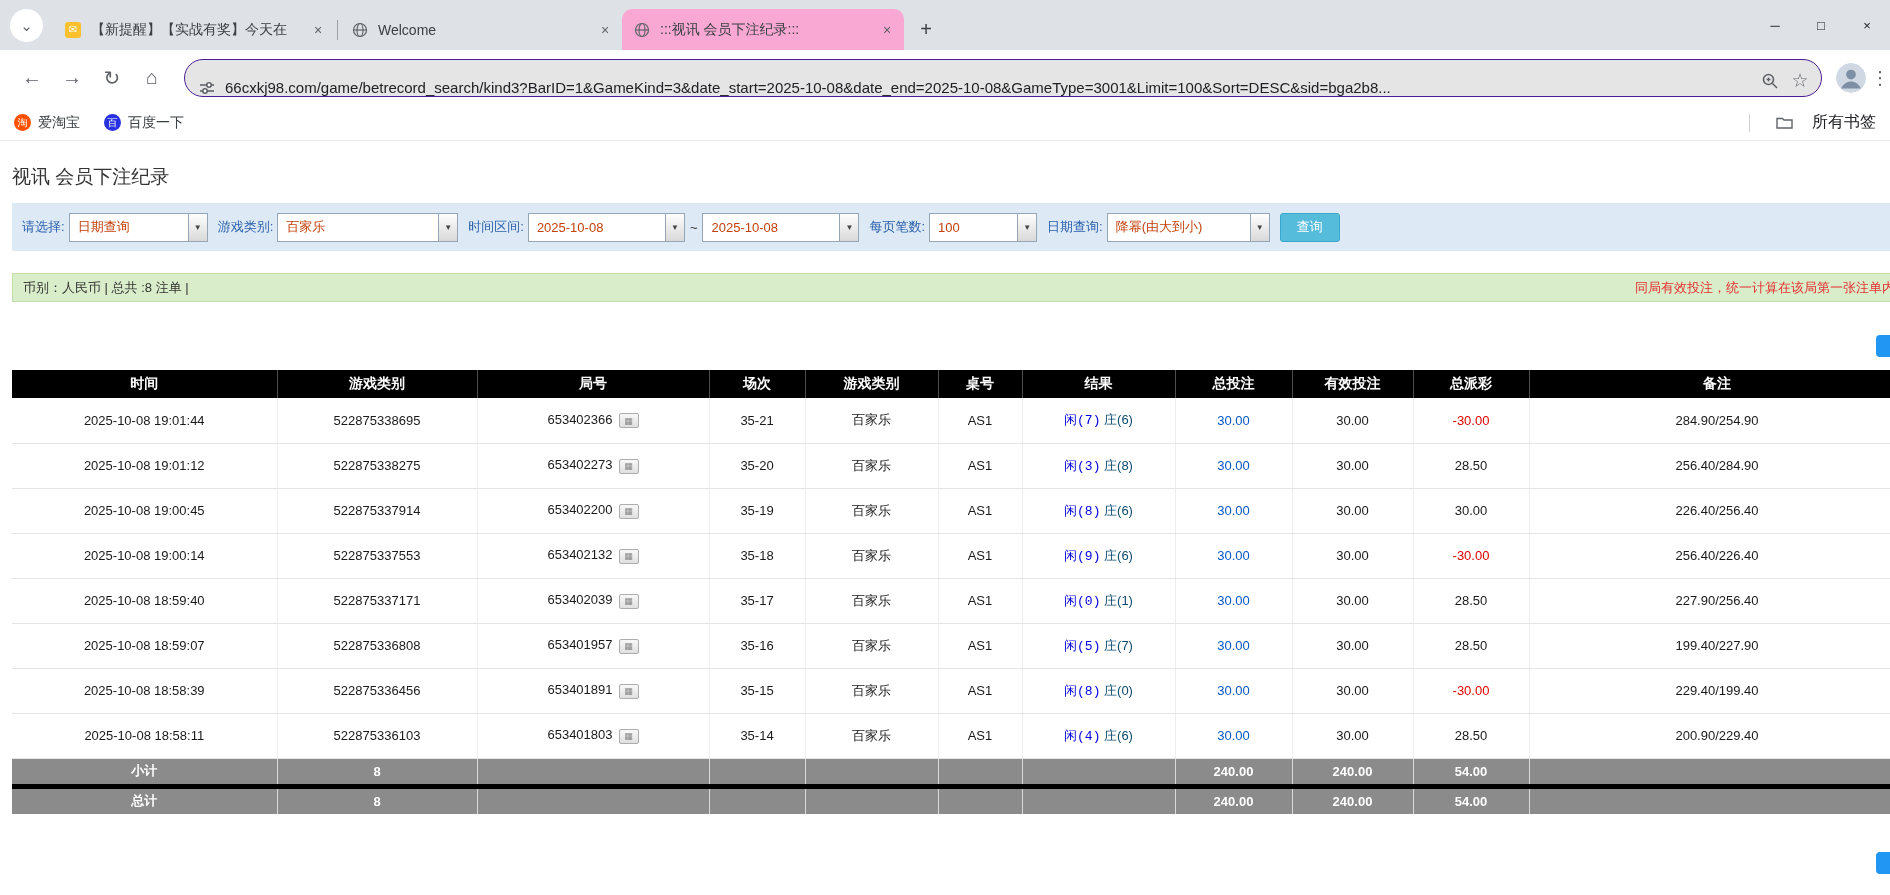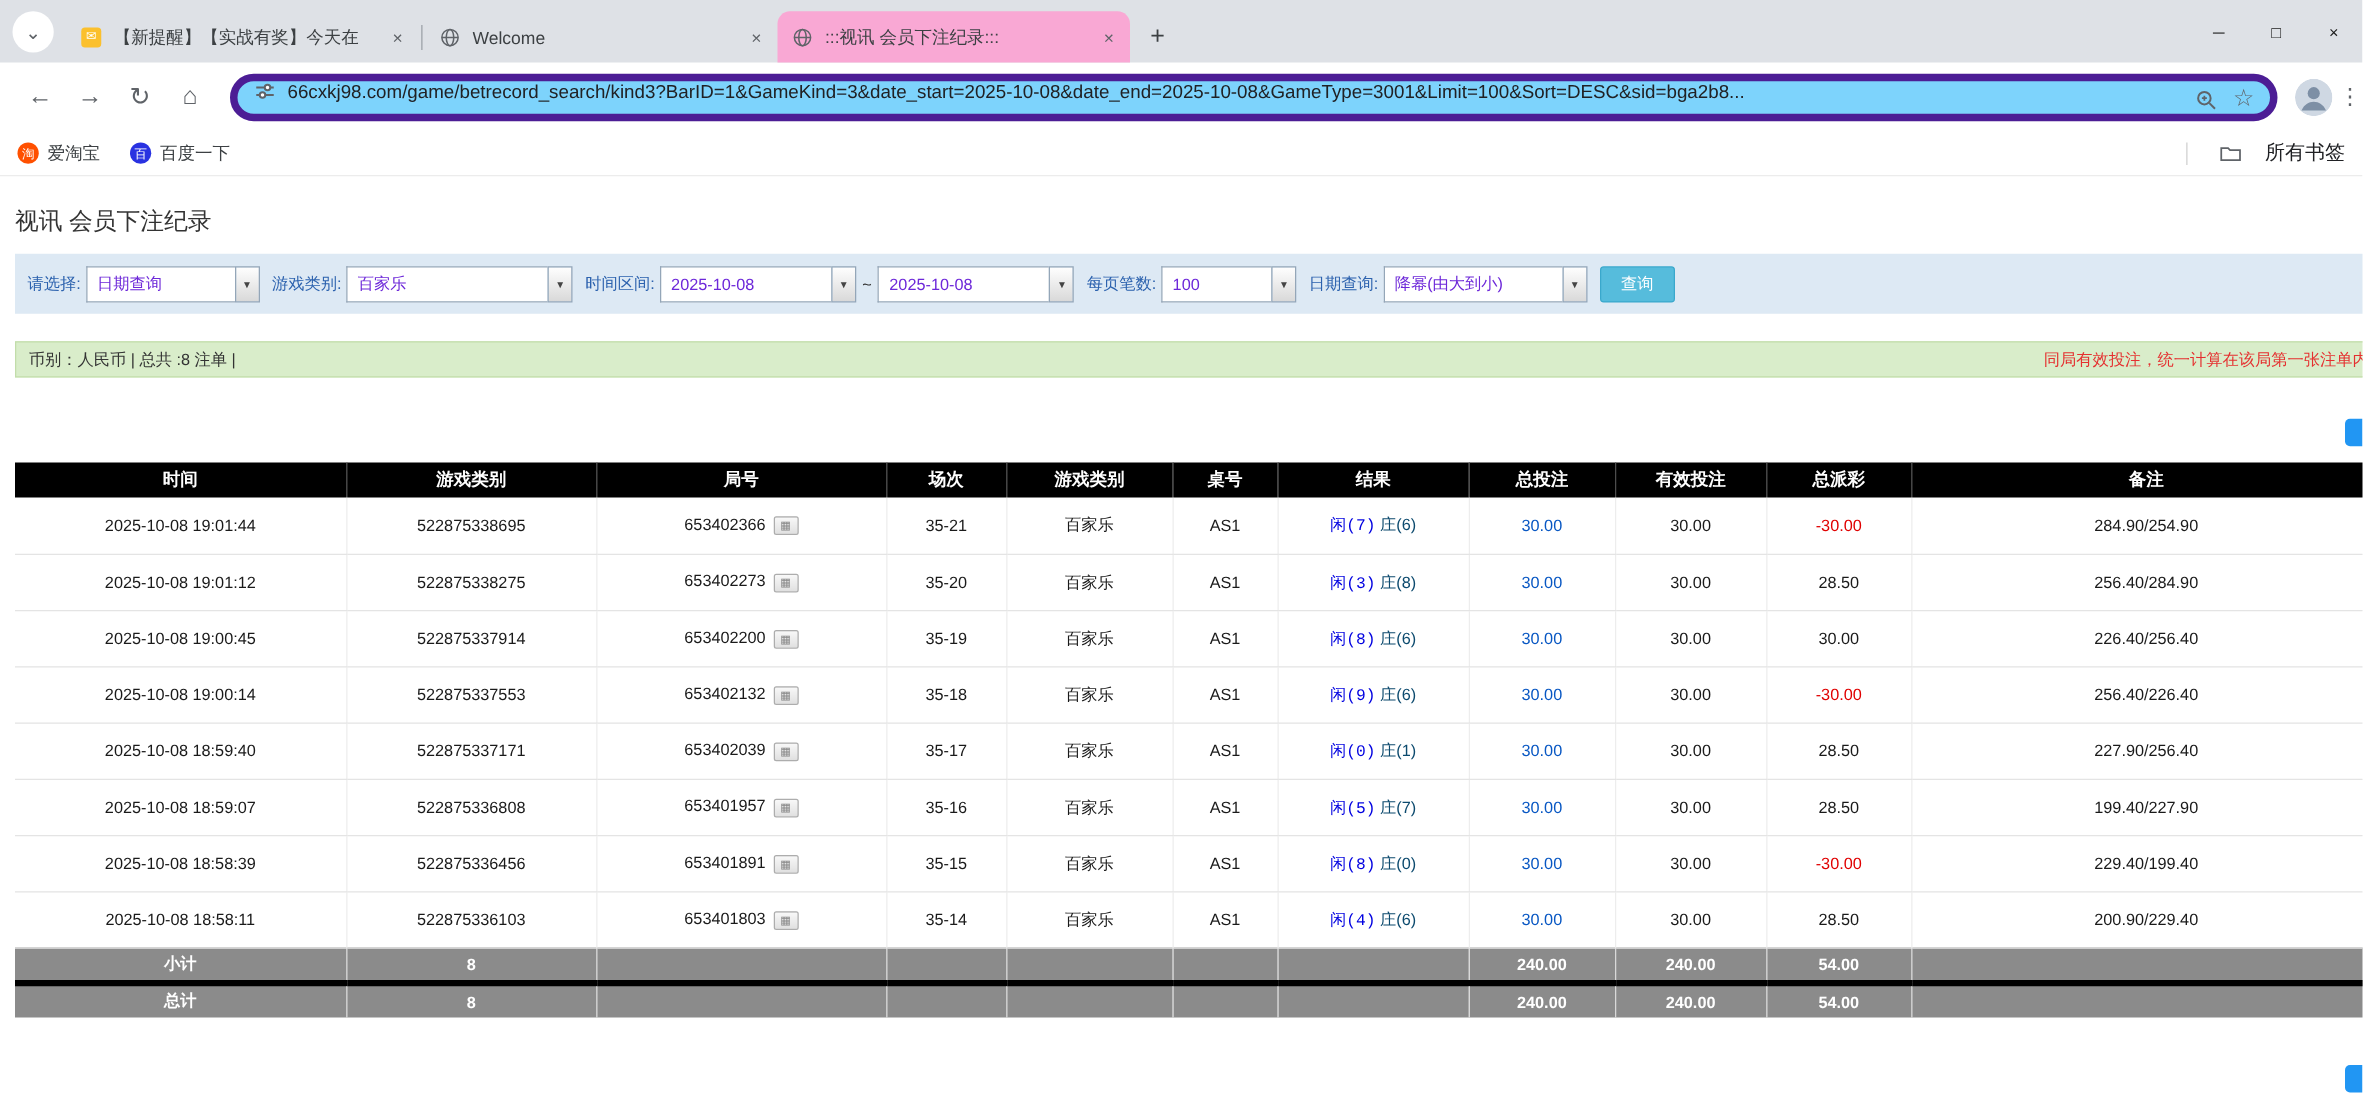--- a/index.html
+++ b/index.html
@@ -25,22 +25,22 @@
   .tab-sep { width:1px; height:20px; background:#9aa0a6; margin:0 2px 10px 2px; flex:none; }
   .newtab { width:28px; height:28px; margin:0 0 7px 8px; display:flex; align-items:center; justify-content:center;
     font-size:20px; color:#3c4043; flex:none; }
   .wincontrols { position:absolute; right:0; top:0; height:50px; display:flex; align-items:stretch; }
   .winbtn { width:46px; display:flex; align-items:center; justify-content:center; color:#1b1b1b; font-size:13px; }
 
   
   .navbar { height:55px; background:#fff; display:flex; align-items:center; padding:0 10px 0 14px; }
   .navbtn { width:36px; height:36px; border-radius:50%; display:flex; align-items:center; justify-content:center;
     color:#5f6368; font-size:20px; margin-right:4px; flex:none; }
-  .omnibox { flex:1; min-width:0; height:38px; background:#7dd3fc; border:6px solid #4c1d95; border-radius:20px;
-    display:flex; align-items:flex-start; padding:0 6px 0 14px; margin:0 10px; }
+  .omnibox { flex:1; min-width:0; height:38px; background:#e5e5e5; border:1px solid #4c1d95; border-radius:20px;
+    display:flex; align-items:flex-end; padding:0 6px 0 14px; margin:0 10px; }
   .omni-url { flex:1; min-width:0; font-size:15px; color:#202124; white-space:nowrap; overflow:hidden; }
   .omni-icon { width:30px; height:30px; display:flex; align-items:center; justify-content:center; color:#5f6368;
     font-size:19px; flex:none; }
   .tune { margin-right:10px; flex:none; display:flex; align-items:center; }
   .avatar { width:30px; height:30px; border-radius:50%; overflow:hidden; flex:none; margin:0 4px; }
   .kebab { width:20px; height:36px; display:flex; align-items:center; justify-content:center; color:#5f6368;
     font-size:18px; flex:none; margin-right:-10px; }
 
   
   .bookmarks { height:36px; background:#fff; display:flex; align-items:center; padding:0 14px; border-bottom:1px solid #ececec; }
@@ -55,21 +55,21 @@
 
   
   .content { width:1906px; padding-left:12px; position:relative; }
   .page-title { font-size:19px; font-weight:500; color:#333; margin:23px 0 13px 0; }
 
   .filterbar { width:1894px; height:48px; background:#dde9f4; display:flex; align-items:center; padding:0 10px; }
   .flabel { color:#2c62ae; font-size:13px; margin:0 4px 0 10px; white-space:nowrap; }
   .flabel.first { margin-left:0; }
   .combo { display:flex; height:29px; flex:none; }
   .combo .val { background:#fff; border:1px solid #94a6b8; border-right:none; padding:0 8px; font-size:13px;
-    color:#6d28d9; display:flex; align-items:center; white-space:nowrap; overflow:hidden; }
+    color:#c2410c; display:flex; align-items:center; white-space:nowrap; overflow:hidden; }
   .combo .arr { width:20px; border:1px solid #94a6b8; background:linear-gradient(#fefefe,#d9d9d9);
     display:flex; align-items:center; justify-content:center; font-size:8px; color:#444; }
   .w-select { width:119px; } .w-game { width:161px; } .w-date { width:137px; } .w-size { width:88px; } .w-sort { width:143px; }
   .tilde { font-size:13px; color:#333; margin:0 5px; }
   .search-btn { height:29px; padding:0 16px; margin-left:10px; background:#56bcdc; border:1px solid #3aa8cc;
     border-radius:3px; color:#fff; font-size:13px; display:flex; align-items:center; flex:none; }
 
   .summary { width:1894px; height:29px; background:#d9edca; border:1px solid #c2ddaa; margin-top:22px;
     display:flex; align-items:center; justify-content:space-between; padding:0 10px; font-size:13px; color:#333; }
   .summary .right { color:#e53030; white-space:nowrap; }

